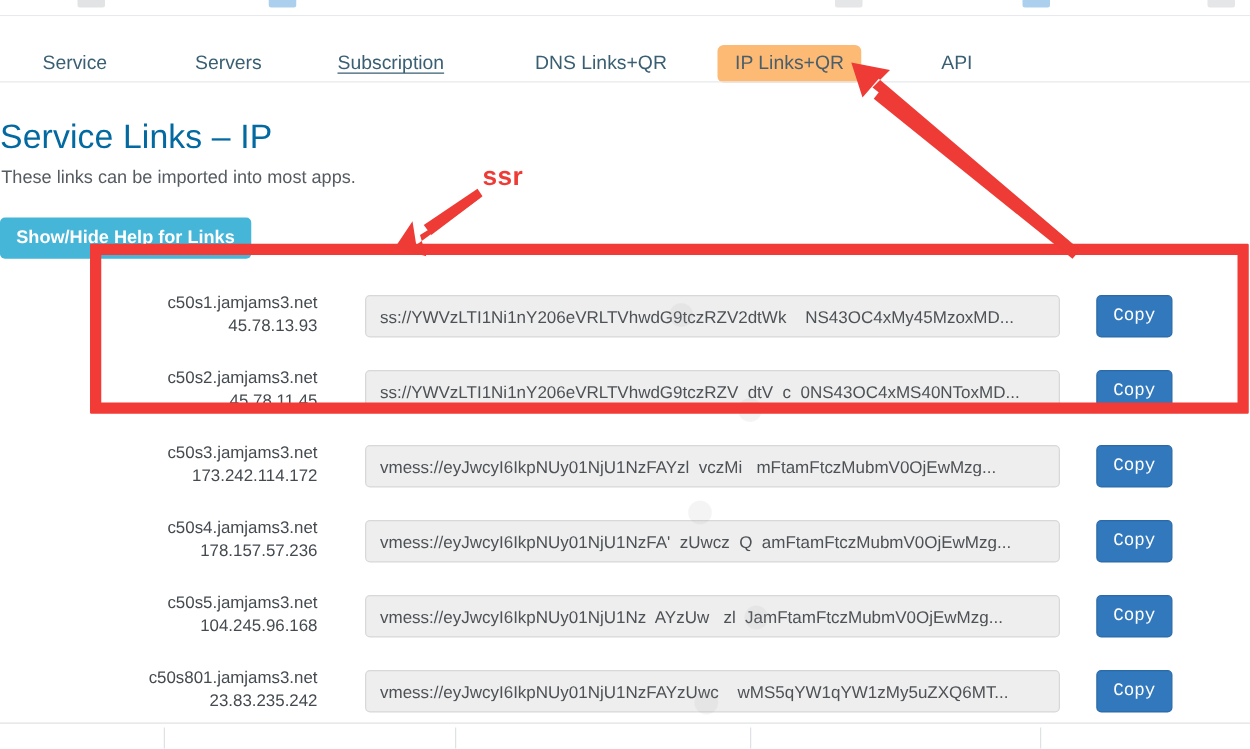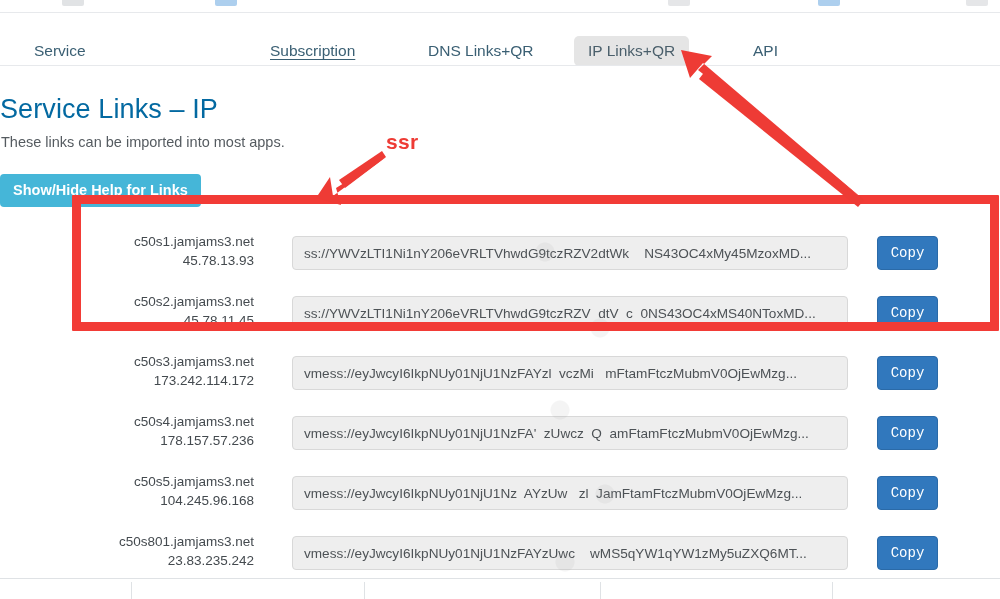--- a/index.html
+++ b/index.html
@@ -28,21 +28,21 @@
     position:absolute; left:0; top:13px; width:1000px; height:52px;
     background:#fff;
   }
   .tab {
     position:absolute; top:23px;
     font-size:15.5px; color:#3a5f73; line-height:1;
     white-space:nowrap; cursor:pointer;
     padding:7px 14px; border-radius:5px;
   }
   .tab.underlined { text-decoration:underline; text-underline-offset:3px; }
-  .tab.active { background:#e5e5e5; color:#4a5f6b; }
+  .tab.active { background:#fdba74; color:#4a5f6b; }
 
   .tabbar-rule {
     position:absolute; left:0; top:65px; width:1000px; height:1px;
     background:#e7e9ec;
   }
 
   
   .page-title {
     position:absolute; left:0; top:94px;
     font-size:27px; font-weight:400; color:#0369a1; letter-spacing:.1px;
@@ -145,20 +145,21 @@
     <div class="chrome-ghost" style="left:62px;  width:22px; background:#c9ccd0;"></div>
     <div class="chrome-ghost" style="left:215px; width:22px; background:#6aa8e0;"></div>
     <div class="chrome-ghost" style="left:668px; width:22px; background:#cfd2d6;"></div>
     <div class="chrome-ghost" style="left:818px; width:22px; background:#6aa8e0;"></div>
     <div class="chrome-ghost" style="left:966px; width:22px; background:#cfd2d6;"></div>
   </div>
   <div class="chrome-rule"></div>
 
   <div class="tabbar">
     <div class="tab" style="left:20px;">Service</div>
+    <div class="tab" style="left:142px;">Servers</div>
     <div class="tab underlined" style="left:256px;">Subscription</div>
     <div class="tab" style="left:414px;">DNS Links+QR</div>
     <div class="tab active" style="left:574px;">IP Links+QR</div>
     <div class="tab" style="left:739px;">API</div>
   </div>
   <div class="tabbar-rule"></div>
 
   <div class="page-title">Service Links – IP</div>
   <div class="page-sub">These links can be imported into most apps.</div>
   <button class="help-btn">Show/Hide Help for Links</button>

